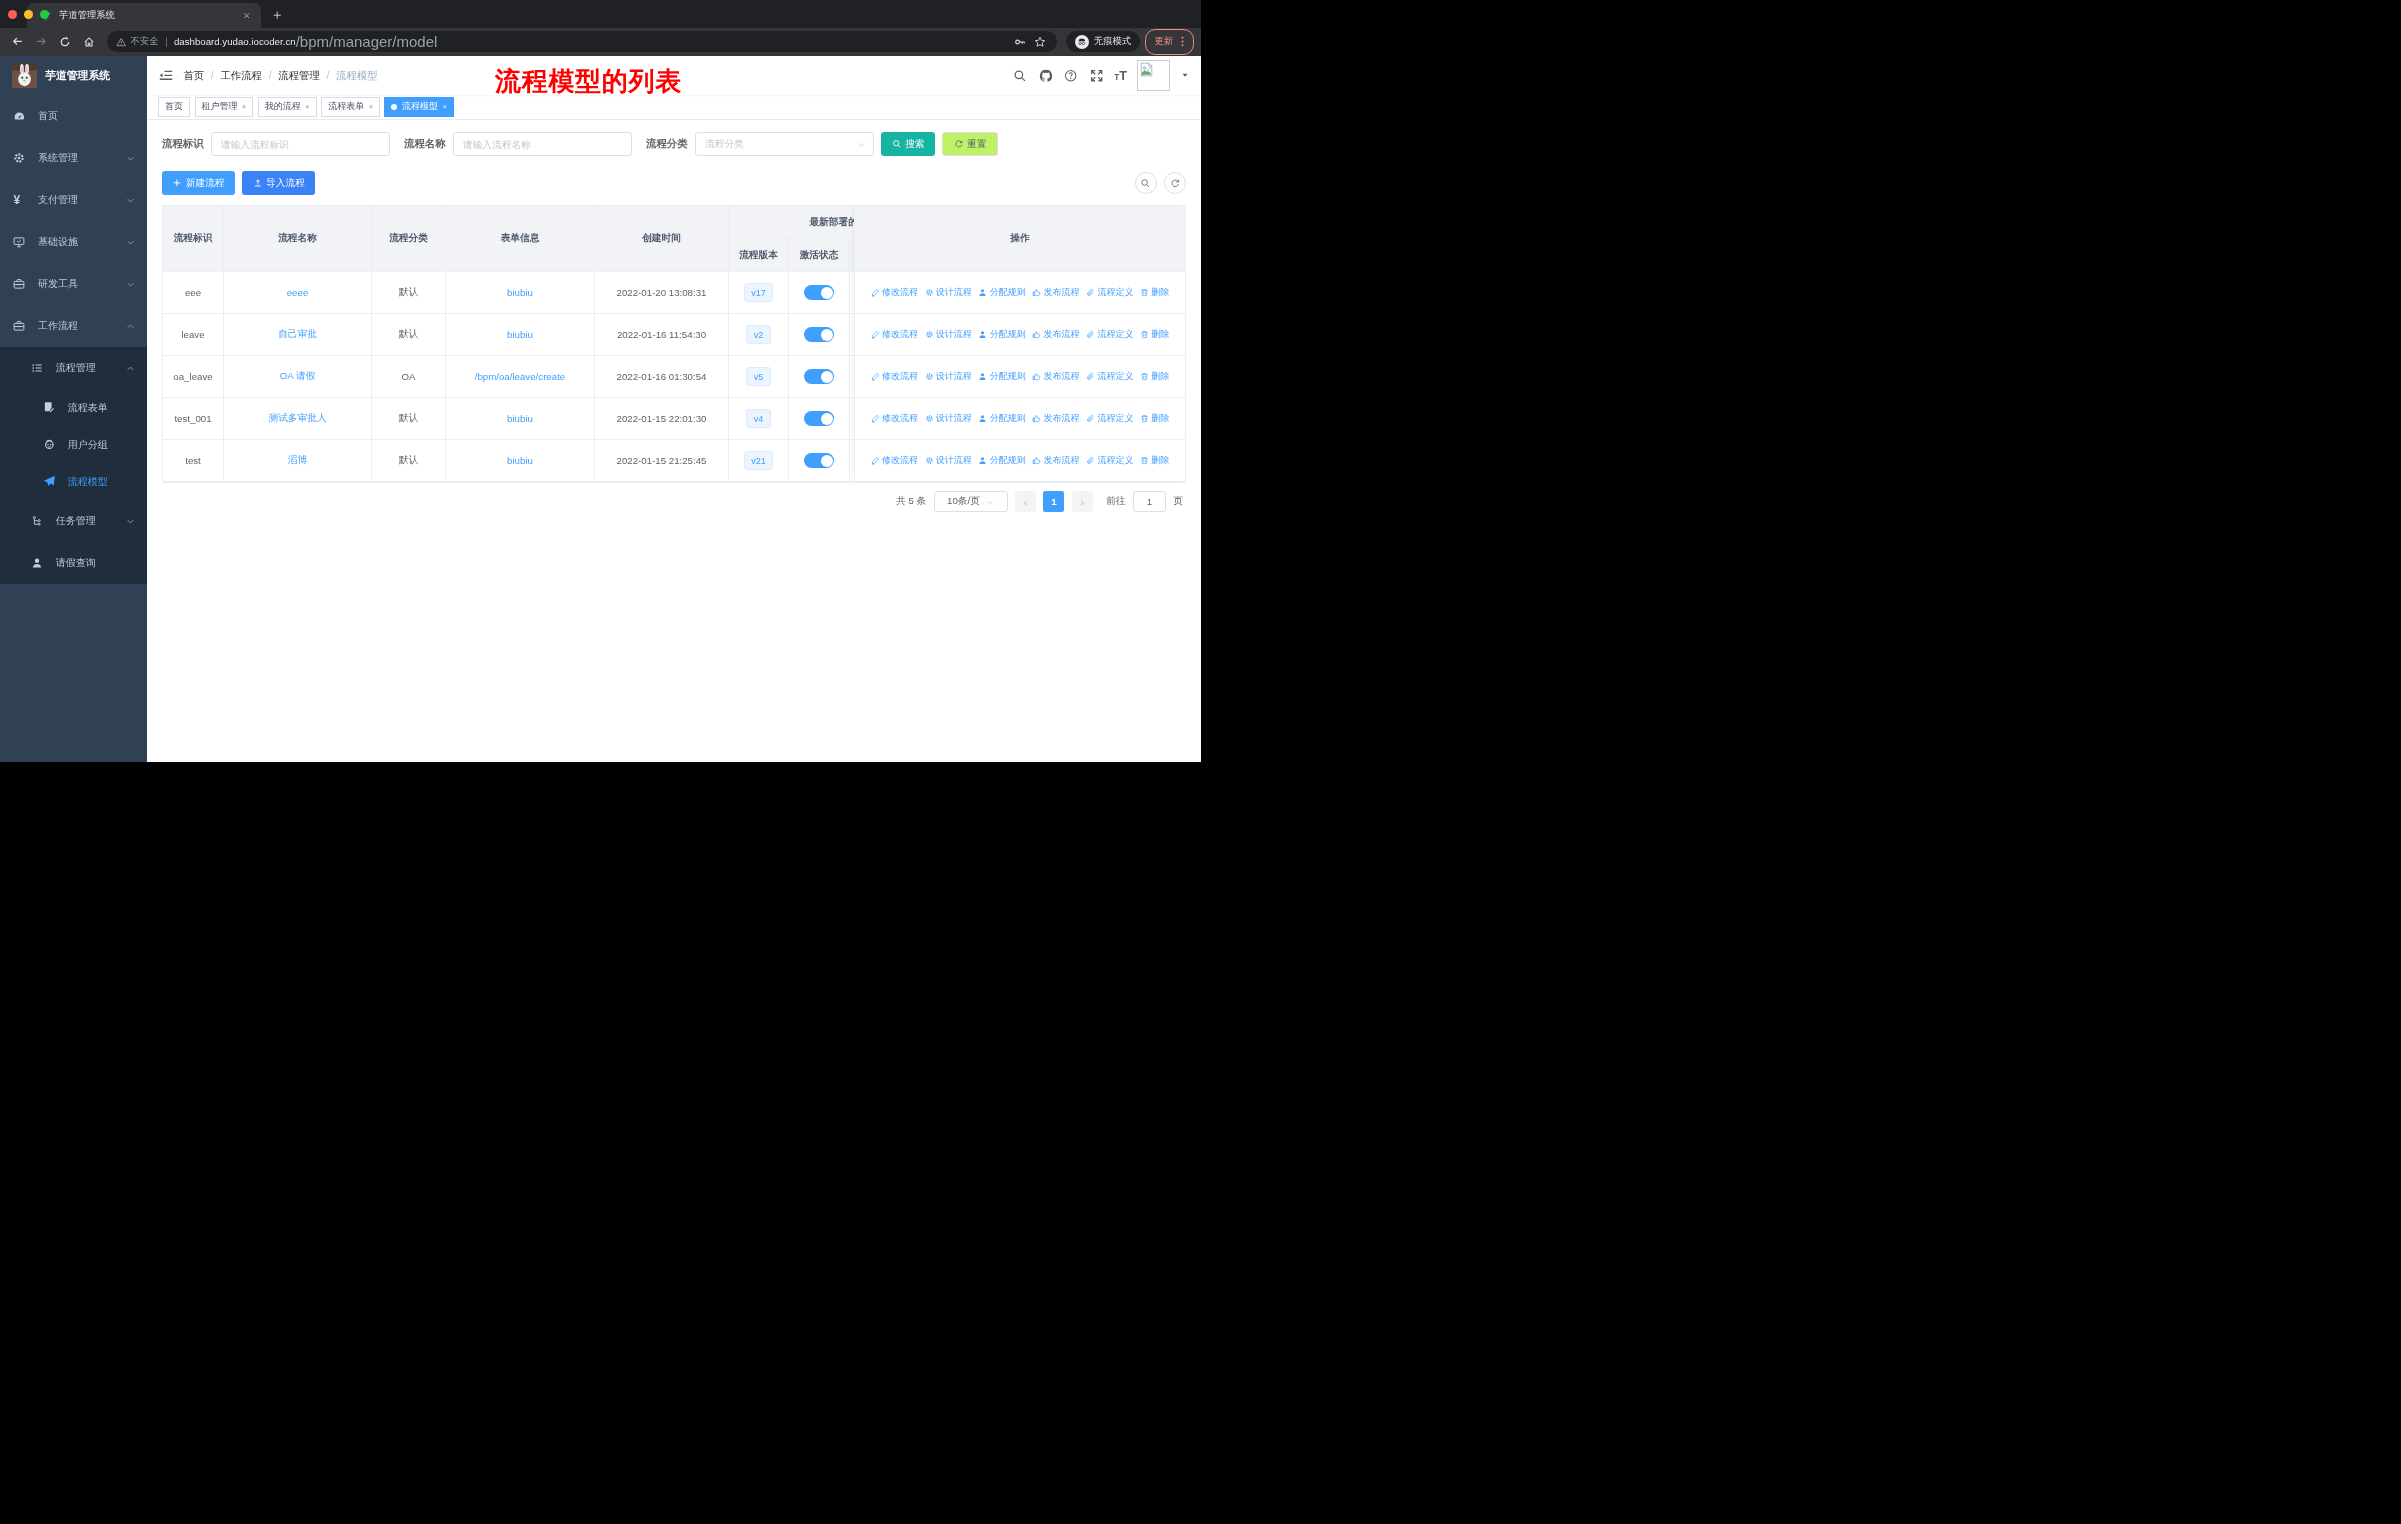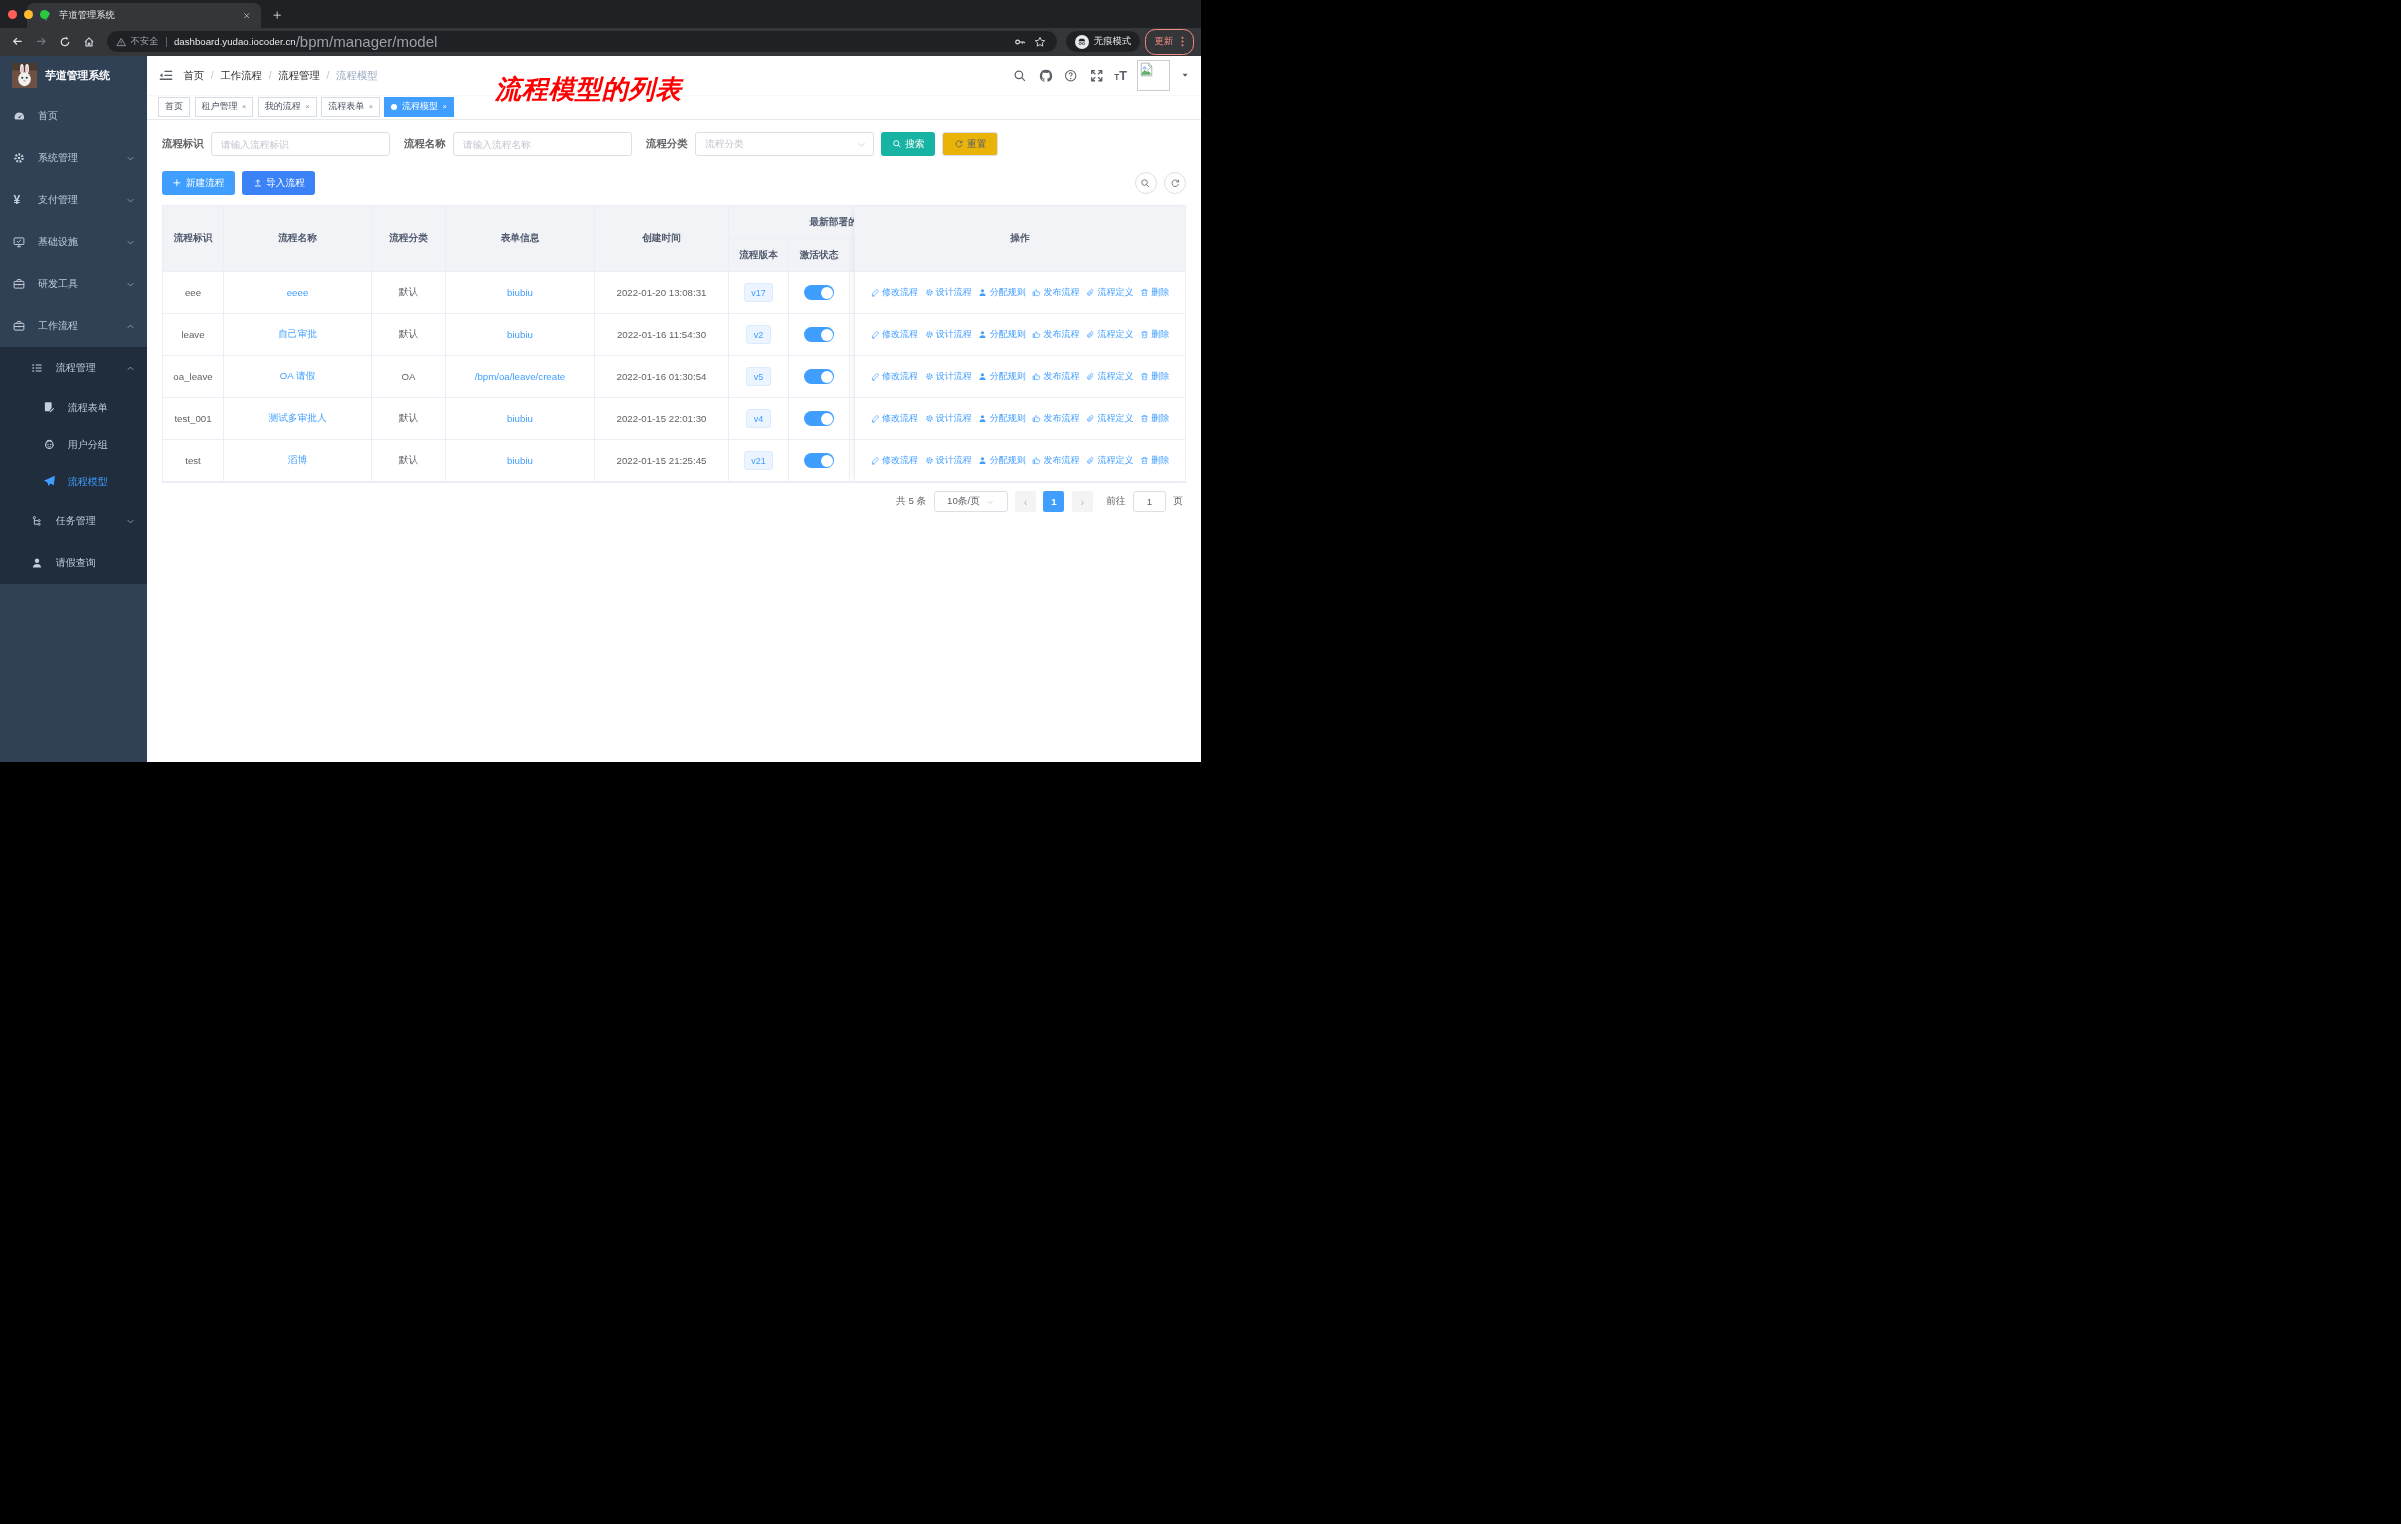--- a/index.html
+++ b/index.html
@@ -48,21 +48,21 @@
   .m-chev{position:absolute;right:12px;color:#97a3b1;}
   .yen{font-size:12px;font-weight:bold;line-height:12.7px;color:#c6ced9;}
 
   .main{flex:1;display:flex;flex-direction:column;background:#fff;min-width:0;}
   .navbar{height:39px;background:#fff;display:flex;align-items:center;padding:0 12px;position:relative;box-shadow:0 0.7px 2.2px rgba(0,21,41,.08);z-index:5;}
   .hamb{color:#5a5e66;margin-right:10.4px;}
   .crumbs{display:flex;align-items:center;font-size:10.4px;color:#303133;gap:6.7px;}
   .crumb{font-weight:500;}
   .crumb.last{color:#97a8be;font-weight:400;}
   .crumb-sep{color:#c0c4cc;}
-  .annotation{position:absolute;left:348px;top:16px;font-size:26px;font-weight:bold;color:#fe0000;white-space:nowrap;letter-spacing:0.7px;font-style:italic;}
+  .annotation{position:absolute;left:348px;top:8px;font-size:26px;font-weight:bold;color:#fe0000;white-space:nowrap;letter-spacing:0.7px;}
   .nav-right{margin-left:auto;display:flex;align-items:center;gap:10.4px;color:#5a5e66;}
   .h-ic{width:15px;height:15px;display:flex;align-items:center;justify-content:center;}
   .tT{font-weight:bold;color:#5a5e66;font-size:12.7px;}
   .tT .small{font-size:8.2px;}
   .avatarbox{width:33px;height:31px;border:0.7px solid #c9ccd1;background:#fff;overflow:hidden;padding:0.7px;}
   .caret{color:#5a5e66;}
 
   .tagsbar{height:25px;background:#fff;border-bottom:0.7px solid #e6e9ee;box-shadow:0 0.7px 1.5px rgba(0,0,0,.03);display:flex;align-items:center;padding:0 11px;gap:4.5px;flex-shrink:0;}
   .tag{height:19.4px;border:0.7px solid #d8dce5;background:#fff;color:#495060;font-size:9px;display:flex;align-items:center;padding:0 6px;gap:4.5px;cursor:pointer;}
   .tag .tclose{font-size:7.4px;color:#8a8f99;}
@@ -73,21 +73,21 @@
   
   .content{flex:1;padding:12px 15px 0;position:relative;background:#fff;min-width:0;}
   .filters{display:flex;align-items:center;gap:7.4px;}
   .f-label{font-size:10.4px;font-weight:bold;color:#606266;white-space:nowrap;}
   .f-input{width:179px;height:24px;border:0.7px solid #dcdfe6;border-radius:3px;padding:0 9px;font-size:9.7px;color:#606266;outline:none;}
   .f-input::placeholder{color:#c0c4cc;}
   .f-select{width:179px;height:24px;border:0.7px solid #dcdfe6;border-radius:3px;padding:0 9px;display:flex;align-items:center;position:relative;color:#c0c4cc;font-size:9.7px;background:#fff;}
   .f-select .chev{position:absolute;right:6.7px;color:#c0c4cc;}
   .btn{height:24px;border-radius:3px;border:none;display:inline-flex;align-items:center;justify-content:center;gap:3.7px;font-size:9.7px;cursor:pointer;padding:0 10.4px;white-space:nowrap;}
   .btn-search{background:#17b3a3;color:#fff;}
-  .btn-reset{background:#eab308;color:#606266;border:0.7px solid #dcdfe6;}
+  .btn-reset{background:#bef264;color:#606266;border:0.7px solid #dcdfe6;}
   .actionsrow{margin-top:15px;display:flex;align-items:center;}
   .btn-create{background:#409eff;color:#fff;}
   .btn-import{background:#3b82f6;color:#fff;margin-left:7.4px;}
   .rightcircles{margin-left:auto;display:flex;gap:7.4px;}
   .circ{width:22px;height:22px;border-radius:50%;border:0.7px solid #dcdfe6;background:#fff;color:#606266;display:flex;align-items:center;justify-content:center;cursor:pointer;}
 
   
   .tablewrap{position:relative;margin-top:10.4px;width:1024px;border:0.7px solid #ebeef5;font-size:9.7px;}
   .thead{display:flex;height:66px;background:#f1f3f6;}
   .th{display:flex;align-items:center;justify-content:center;color:#515a6e;font-weight:bold;border-right:0.7px solid #ebeef5;border-bottom:0.7px solid #ebeef5;}

